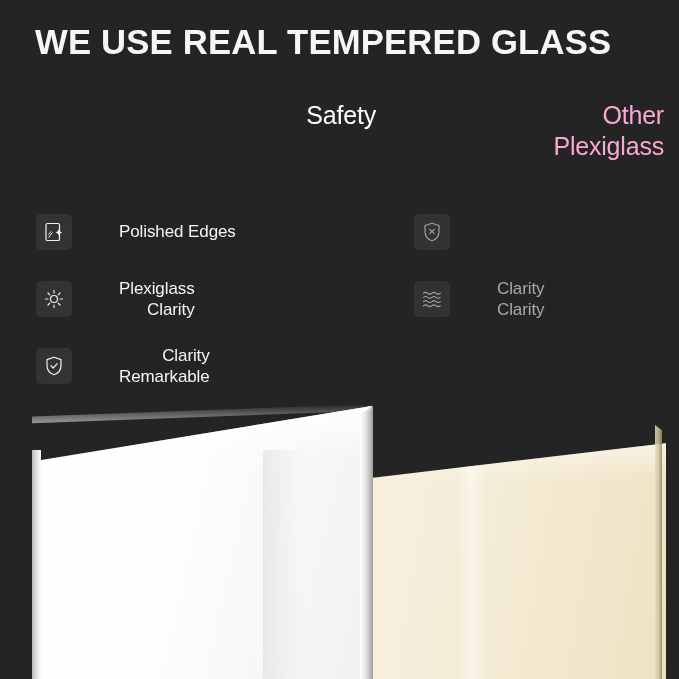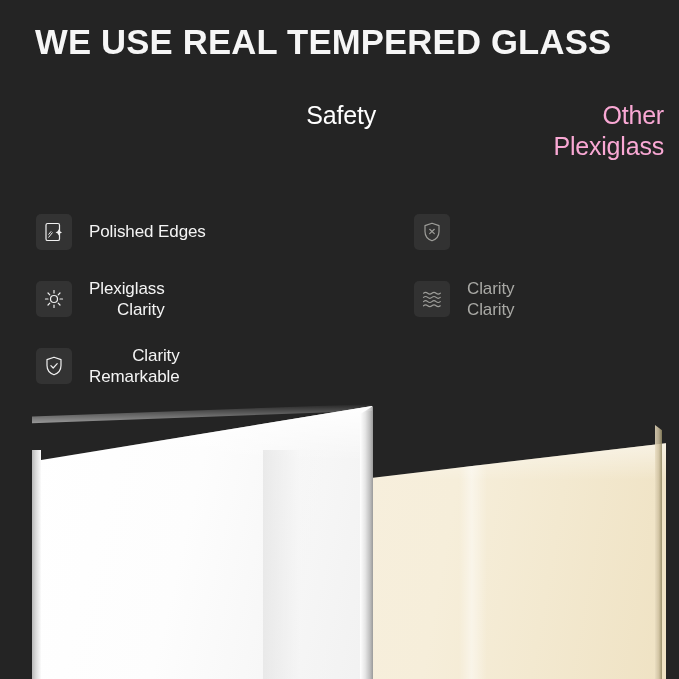--- a/index.html
+++ b/index.html
@@ -35,20 +35,21 @@
   }
   .col.left .col-head{color:#ffffff;}
   .col.right .col-head{color:#f9a8d4;}
   .col-head .l2{display:block;}
 
   
   .features{position:absolute;top:98px;left:0;width:100%;}
   .feature{
     display:flex;align-items:center;
     height:67px;
+    gap:30px;
   }
   .tile{
     width:36px;height:36px;border-radius:5px;
     background:#333333;
     flex:0 0 36px;
     display:flex;align-items:center;justify-content:center;
   }
   .col.right .tile{background:#323232;}
   .tile svg{display:block;}
   .ftext{

